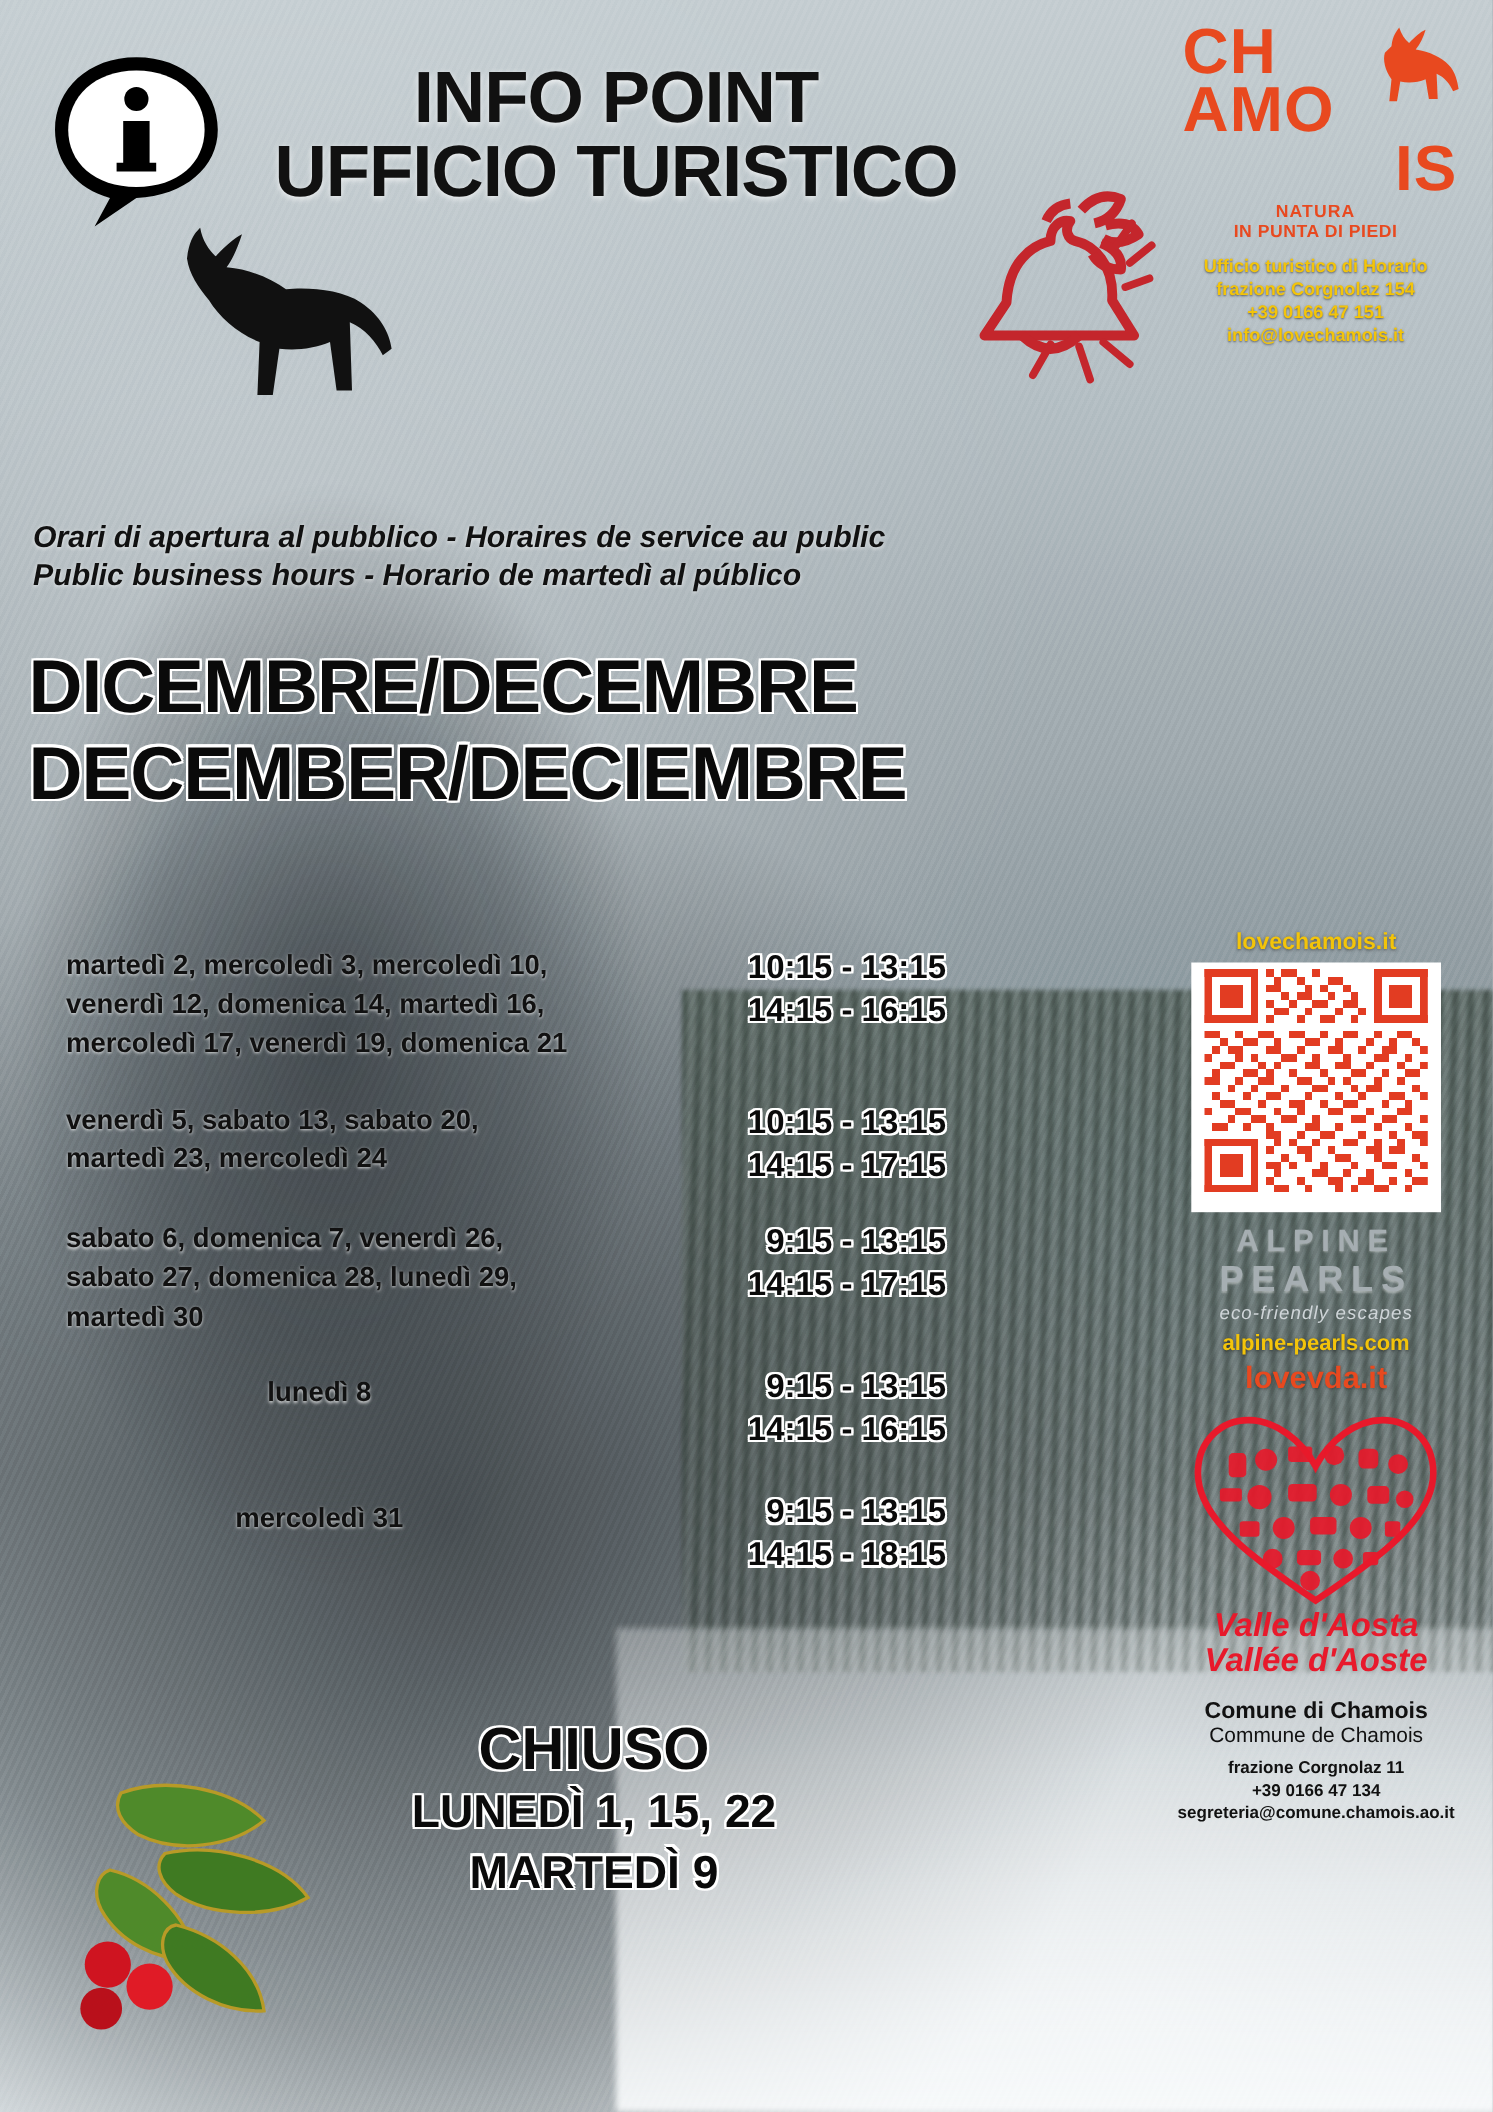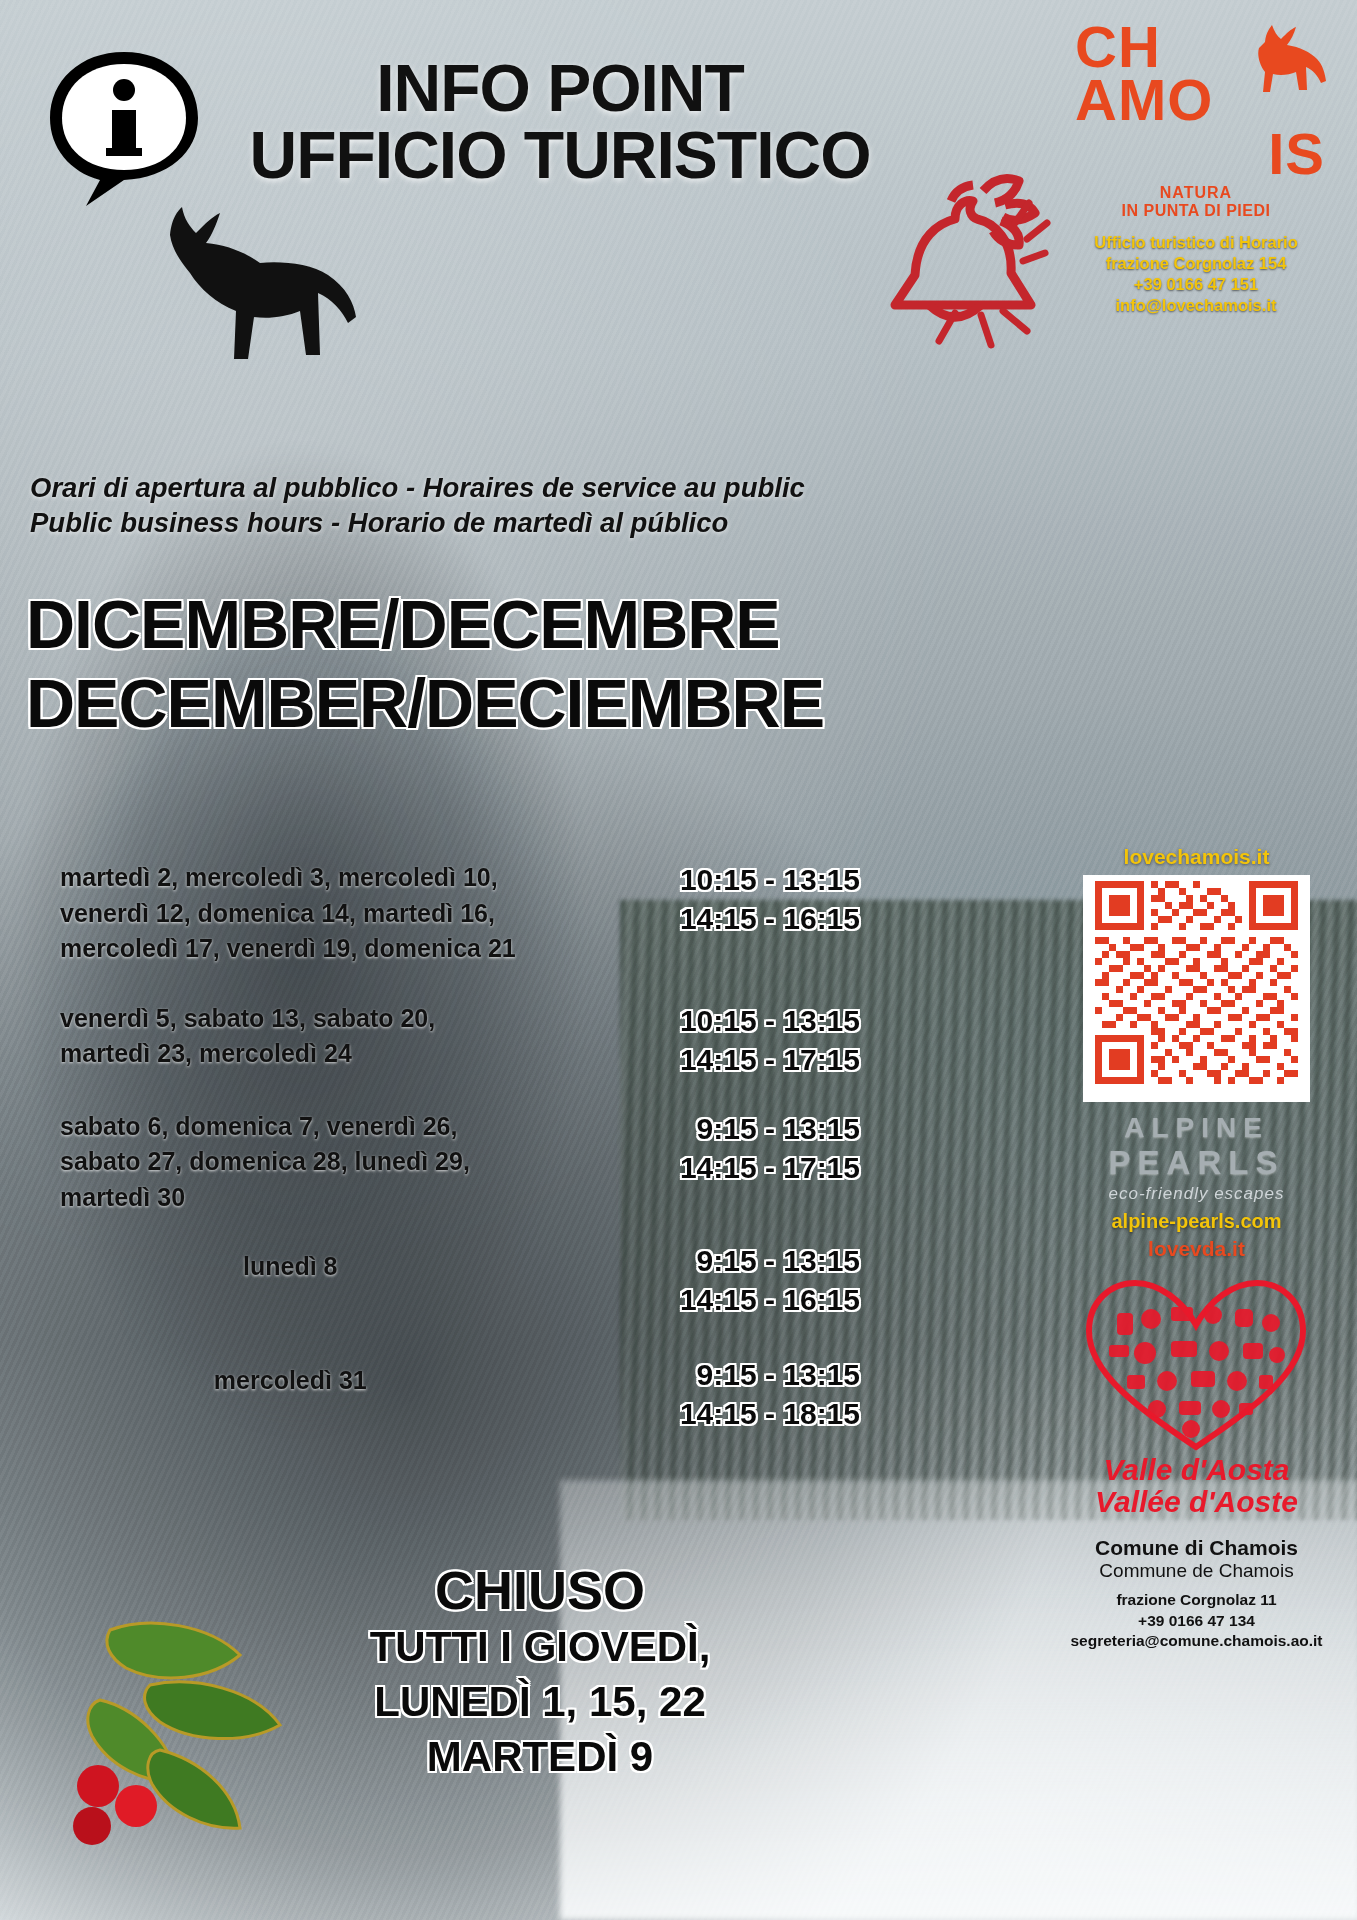--- a/index.html
+++ b/index.html
@@ -120,21 +120,21 @@
 
   
   #right-col { right:18px; top:845px; width:285px; text-align:center; }
   .site-link { color:#f3c40a; font-size:21px; font-weight:bold; text-shadow:0 1px 3px rgba(0,0,0,0.5); }
   #qr { width:215px; height:215px; margin:6px auto 10px auto; background:#fff; padding:6px; }
   .alpine-pearls { margin-top:4px; }
   .ap1 { font-size:28px; color:#a6aeb2; letter-spacing:7px; font-weight:bold; text-shadow:0 1px 2px rgba(255,255,255,0.4);}
   .ap2 { font-size:33px; color:#a6aeb2; letter-spacing:7px; font-weight:bold; text-shadow:0 1px 2px rgba(255,255,255,0.4);}
   .ap3 { font-size:17px; color:#cfd5d8; font-style:italic; letter-spacing:1px; margin-top:2px;}
   .ap4 { font-size:20px; color:#f3c40a; font-weight:bold; margin-top:6px; text-shadow:0 1px 3px rgba(0,0,0,0.5);}
-  .ap5 { font-size:21px; color:#e8491f; font-weight:bold; margin-top:4px; text-shadow:0 1px 3px rgba(0,0,0,0.35);}
+  .ap5 { font-size:28px; color:#e8491f; font-weight:bold; margin-top:4px; text-shadow:0 1px 3px rgba(0,0,0,0.35);}
   #heart { width:235px; height:185px; margin:8px auto 0 auto; }
   .vda1 { color:#e8192b; font-size:30px; font-weight:bold; font-style:italic; line-height:1.06; }
   .vda2 { color:#e8192b; font-size:30px; font-weight:bold; font-style:italic; line-height:1.06; }
   .comune1 { margin-top:18px; color:#111; font-size:21px; font-weight:bold; }
   .comune2 { color:#111; font-size:19px; }
   .comune-addr { margin-top:8px; color:#111; font-size:15.5px; font-weight:bold; line-height:1.35; }
 
   
   #holly { left:40px; top:1590px; width:290px; height:260px; }
 </style>
@@ -258,21 +258,20 @@
     <div class="sched-times outline-white">
       <div>9:15 - 13:15</div>
       <div>14:15 - 18:15</div>
     </div>
   </div>
 
 </div>
 
 <div class="blk" id="closed">
   <div class="c1 outline-white">CHIUSO</div>
-  <div class="c2 outline-white">TUTTI I GIOVEDÌ,</div>
   <div class="c2 outline-white">LUNEDÌ 1, 15, 22</div>
   <div class="c2 outline-white">MARTEDÌ 9</div>
 </div>
 
 <div class="blk" id="holly">
   <svg viewBox="0 0 290 260" width="290" height="260">
     <g stroke="#b89a27" stroke-width="3">
       <path d="M70 40 C110 25 170 35 200 65 C170 90 120 95 86 78 C70 68 62 54 70 40 Z" fill="#4f8a2a"></path>
       <path d="M110 95 C155 85 215 100 240 135 C205 155 150 152 120 132 C104 120 100 105 110 95 Z" fill="#3f7a22"></path>
       <path d="M60 110 C95 118 130 150 138 190 C105 195 68 175 52 146 C44 130 48 114 60 110 Z" fill="#4f8a2a"></path>

